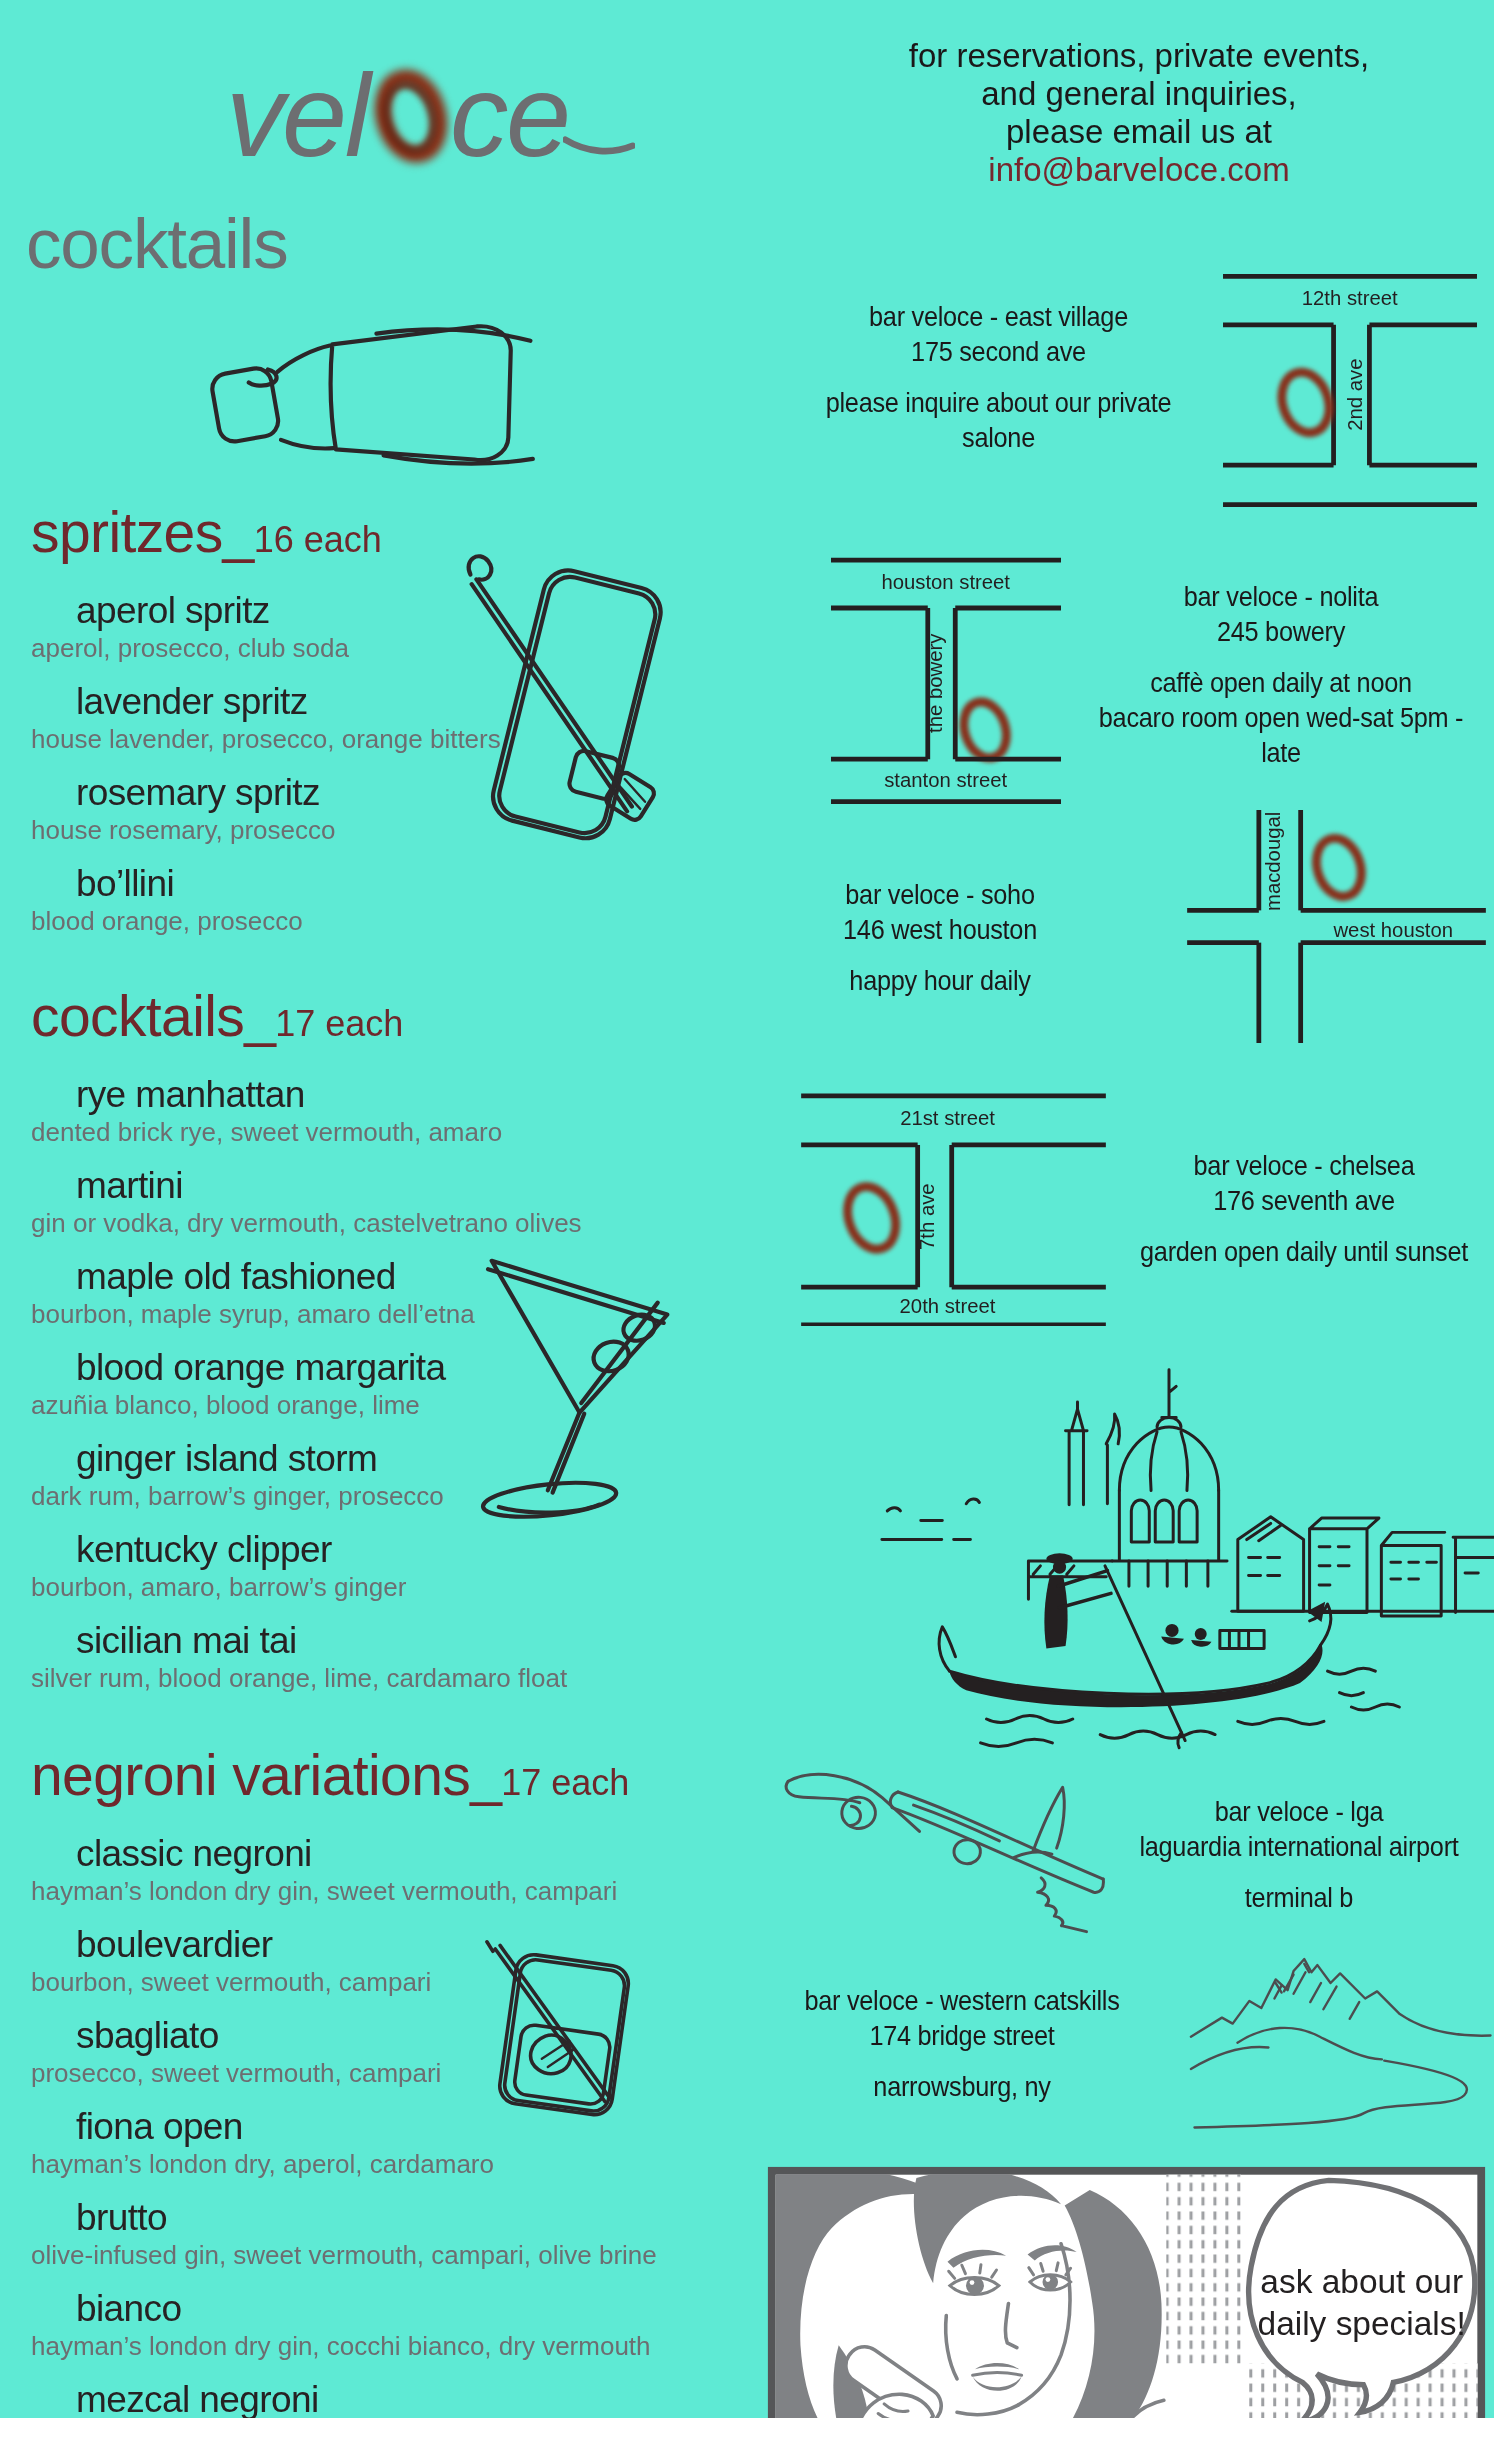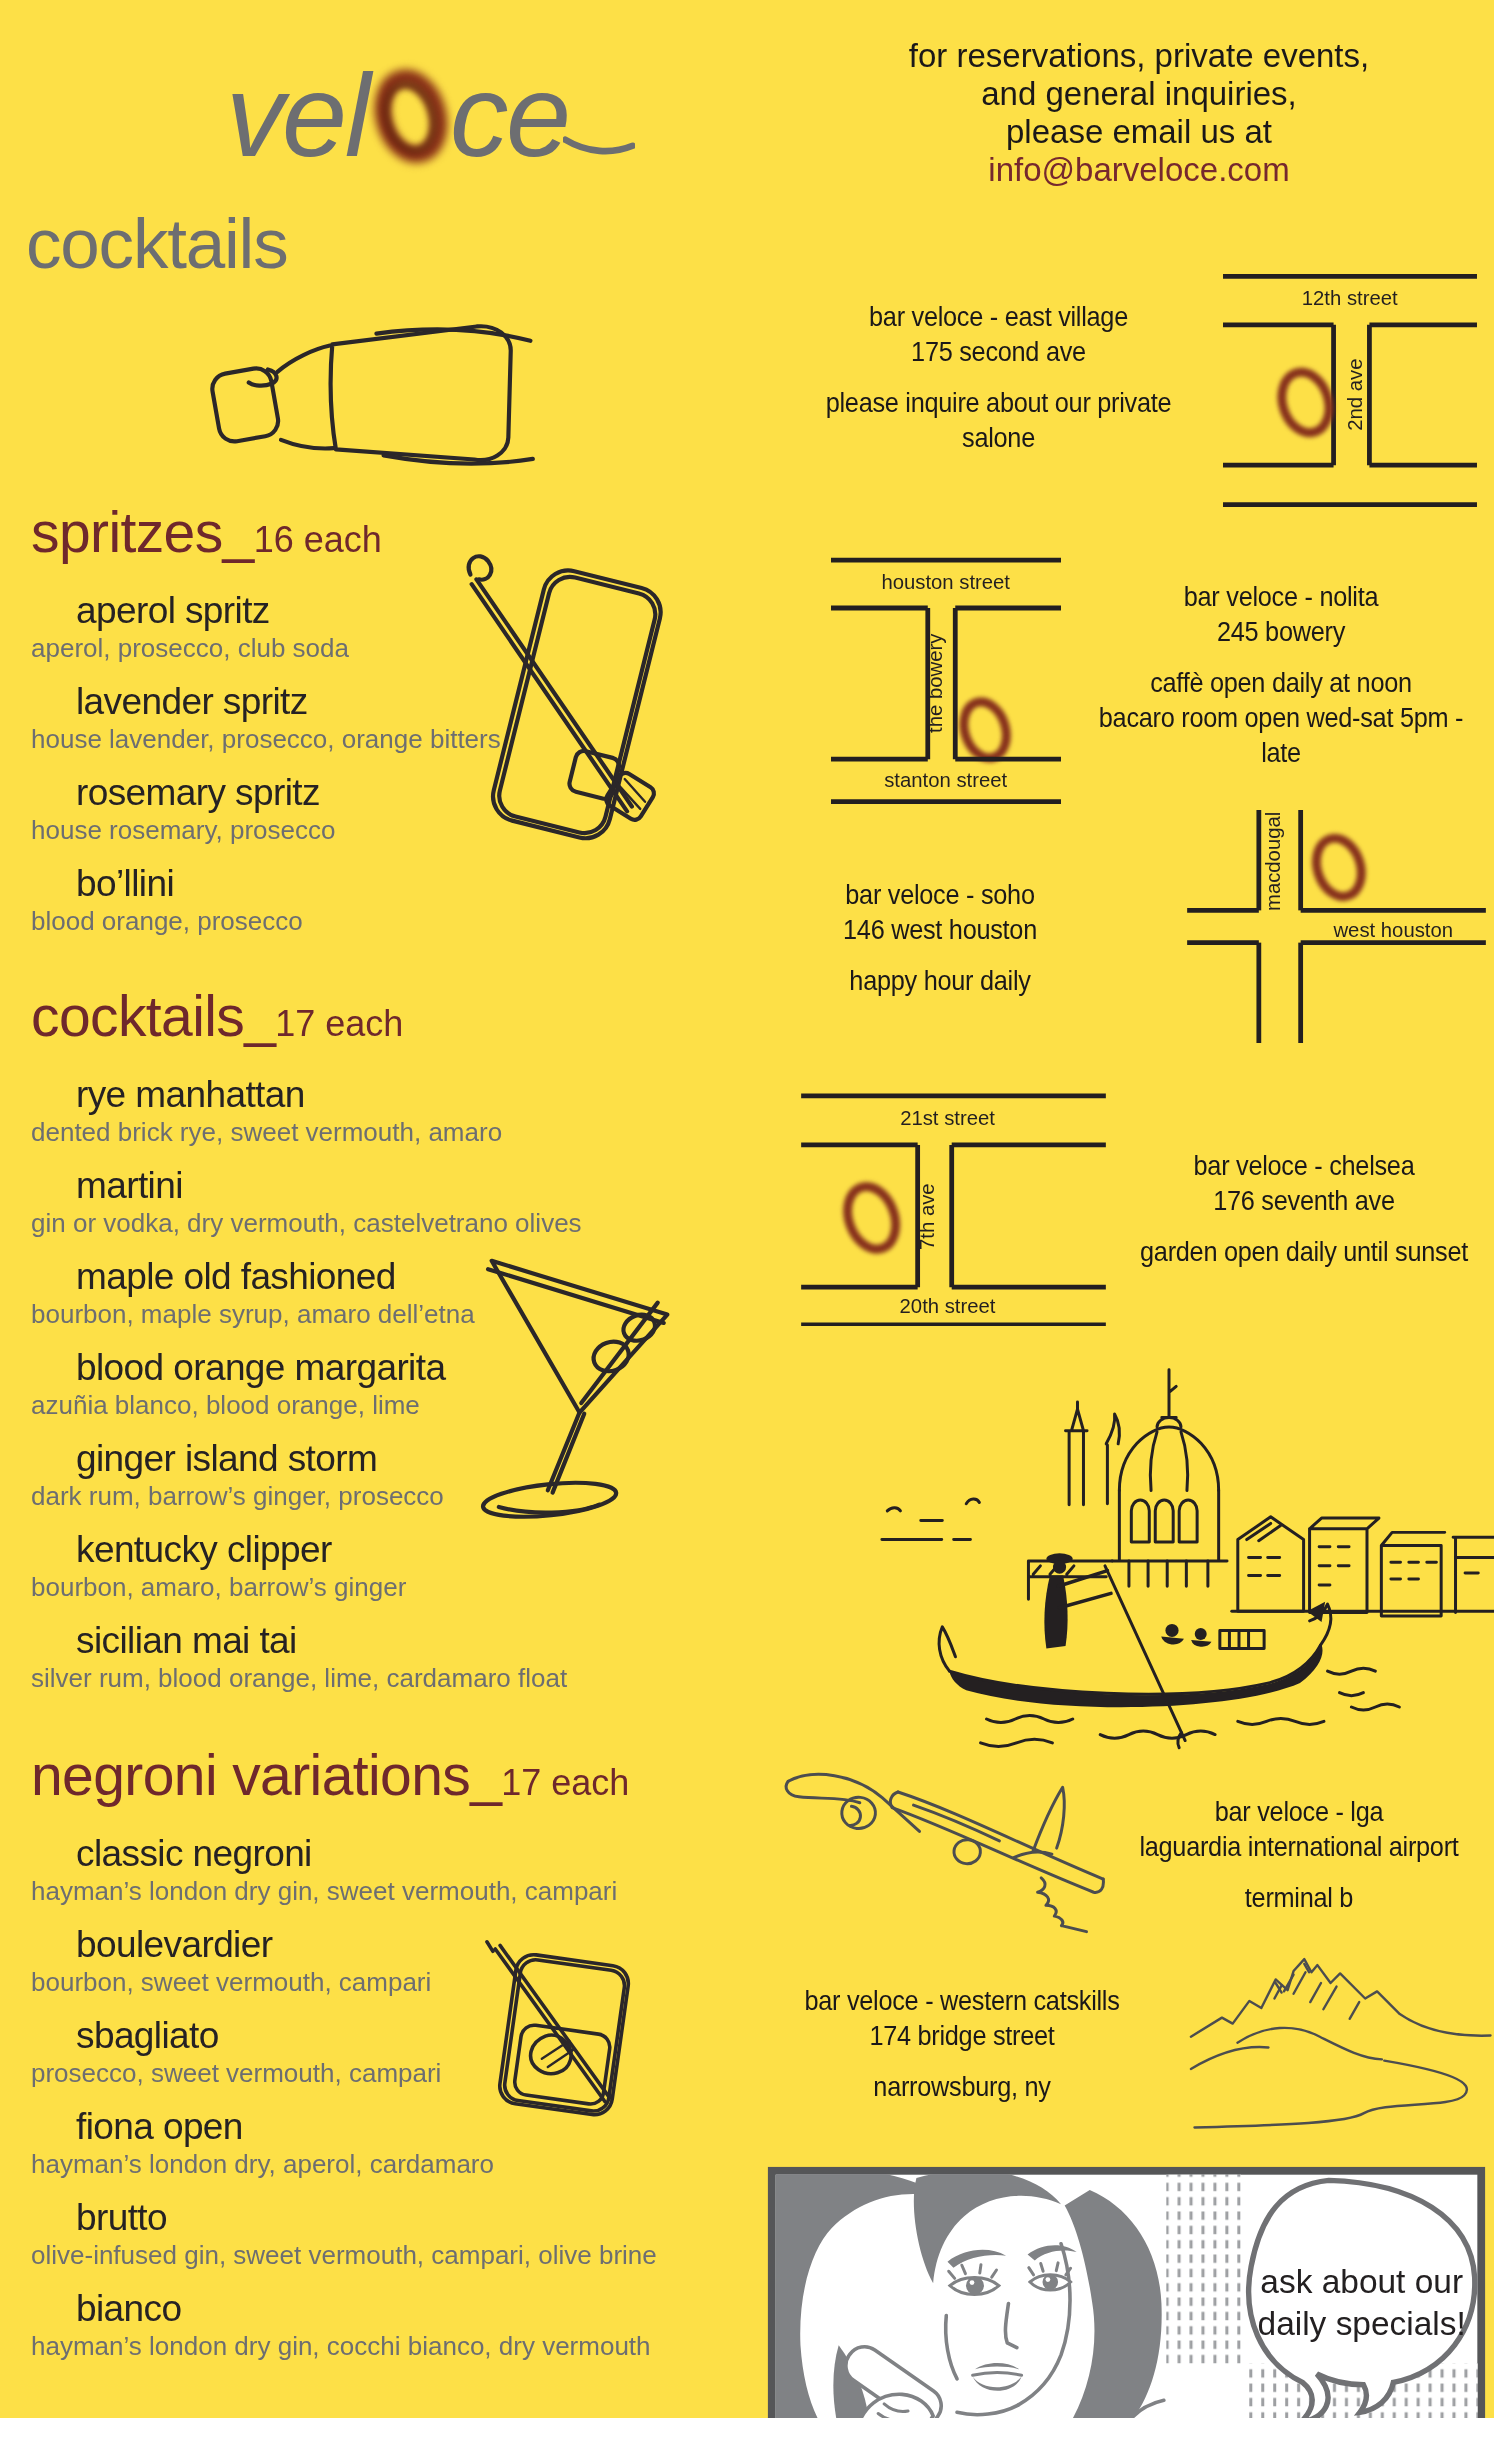--- a/index.html
+++ b/index.html
@@ -1,16 +1,16 @@
 <!DOCTYPE html>
 <html style="font-size:9.6px"><head>
 <meta charset="utf-8">
 <style>
   html,body{margin:0;padding:0;background:#ffffff;}
-  #page{position:relative;width:1495px;height:2418px;background:#fde047;
+  #page{position:relative;width:1495px;height:2418px;background:#5eead4;
         font-family:"Liberation Sans",sans-serif;overflow:hidden;color:#231f20;}
   .abs{position:absolute;}
 
   
   .logo{left:226px;top:36px;display:flex;align-items:flex-end;height:138px;}
   .logo .lg-txt{font-size:117px;line-height:117px;font-style:italic;color:#6d6e71;letter-spacing:-2.4px;}
   .logo .lg-o{width:90px;height:123px;margin:0 -6px -3.6px -2.4px;}
   .logo .lg-tail{width:72px;height:24px;margin:0 0 15.5px -6px;}
 
   
@@ -201,20 +201,24 @@
           <div class="item-name">fiona open</div>
           <div class="item-desc">hayman’s london dry, aperol, cardamaro</div>
         </div>
         <div class="item">
           <div class="item-name">brutto</div>
           <div class="item-desc">olive-infused gin, sweet vermouth, campari, olive brine</div>
         </div>
         <div class="item">
           <div class="item-name">bianco</div>
           <div class="item-desc">hayman’s london dry gin, cocchi bianco, dry vermouth</div>
+        </div>
+        <div class="item">
+          <div class="item-name">mezcal negroni</div>
+          <div class="item-desc">catedral mezcal, sweet vermouth, campari</div>
         </div>
       </div>
   </div>
 
   <svg class="abs" style="left:475px;top:1931px" width="179" height="203" viewBox="0 0 300 340">
     <g transform="rotate(8 150 190)">
       <rect class="sketch" style="stroke-width:6" x="52" y="48" width="190" height="252" rx="30"></rect>
       <rect class="sketch" style="stroke-width:6" x="60" y="56" width="176" height="238" rx="26"></rect>
       <rect class="sketch" style="stroke-width:6" x="76" y="165" width="150" height="118" rx="22"></rect>
     </g>

